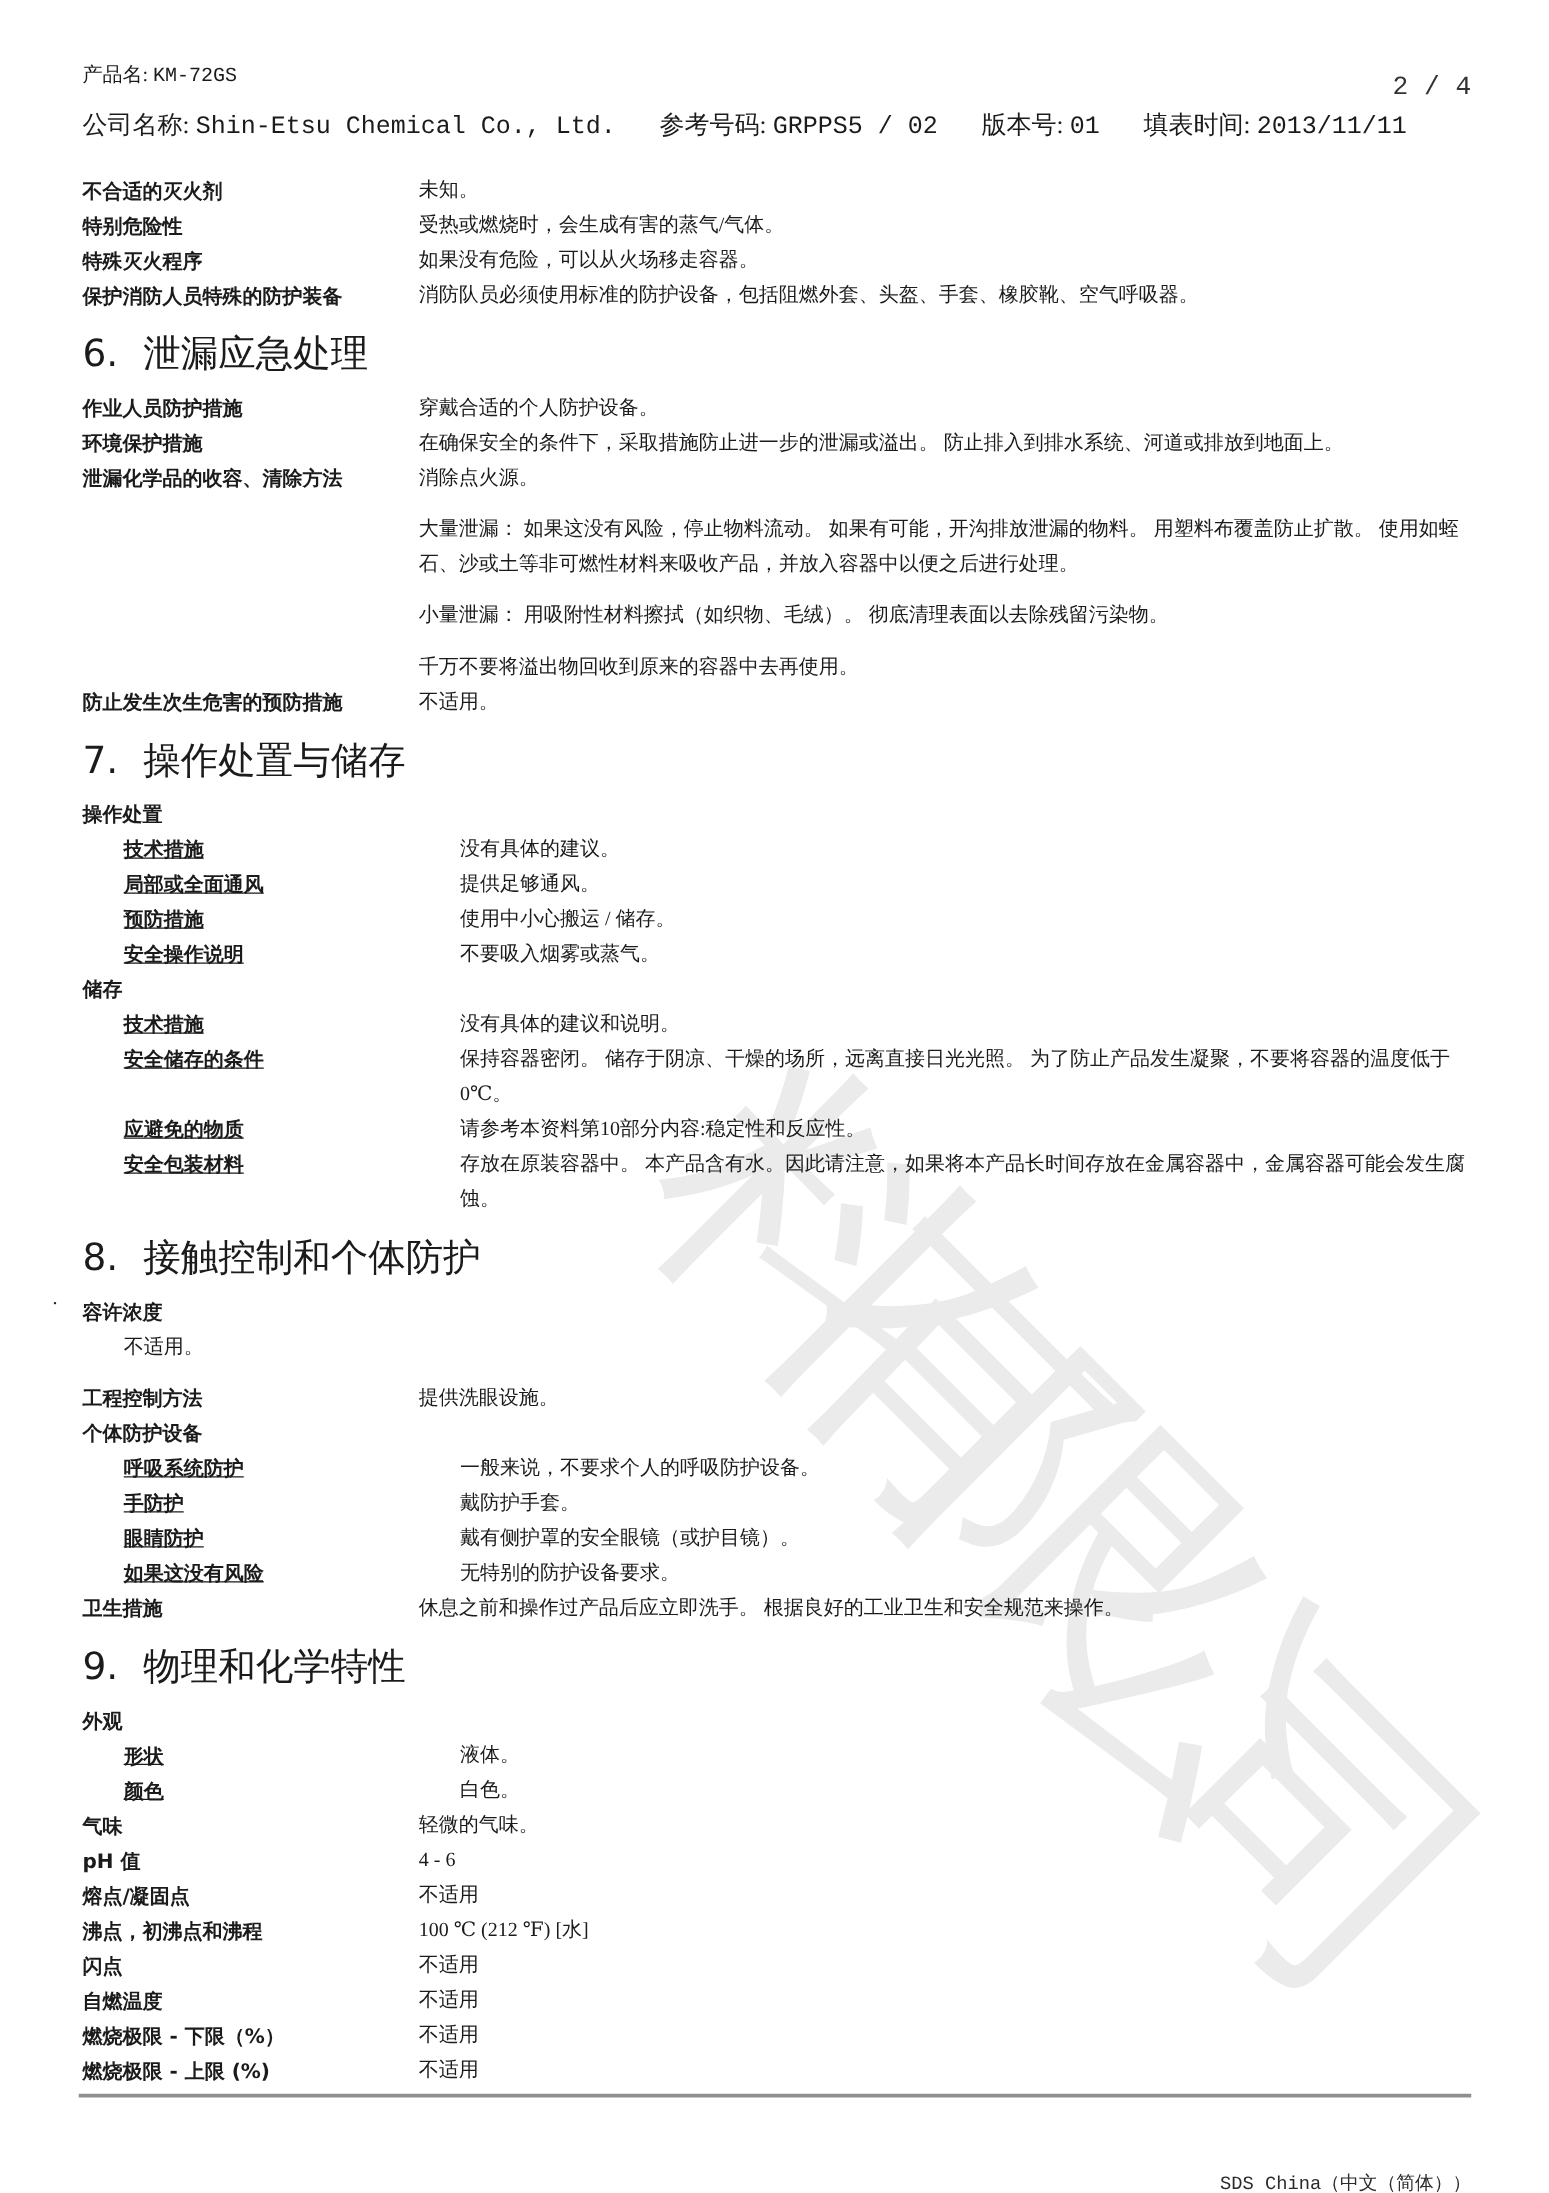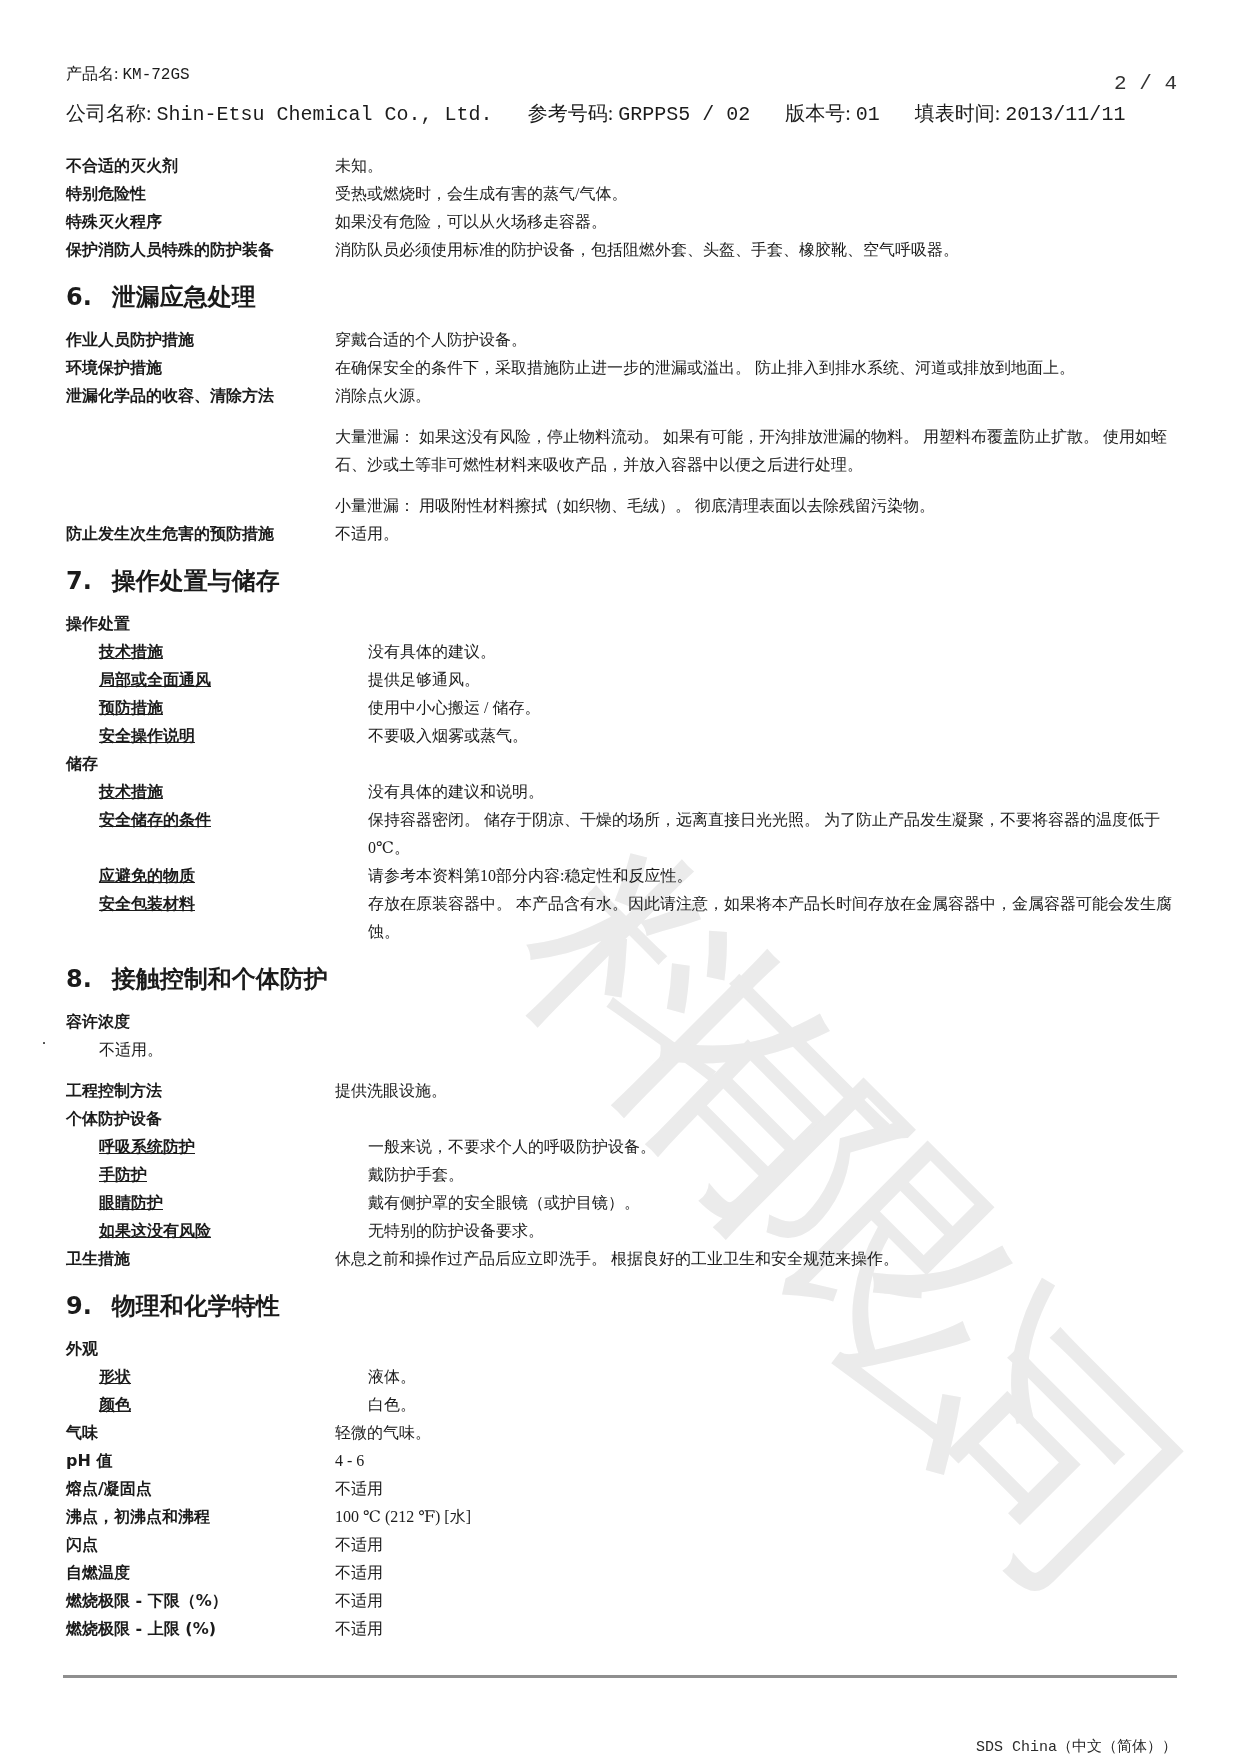--- a/index.html
+++ b/index.html
@@ -1,31 +1,31 @@
 <!DOCTYPE html>
 <html><head>
 <meta charset="utf-8">
 <style>
   html,body{margin:0;padding:0;background:#fff;}
   .page{
     position:relative;width:1239px;height:1754px;background:#ffffff;
     font-family:"Liberation Serif","DejaVu Serif",serif;color:#1b1b1b;
     overflow:hidden;
   }
-  .content{position:relative;z-index:1;padding:50px 62px 0 66px;margin-top:13px;}
+  .content{position:relative;z-index:1;padding:50px 62px 0 66px;}
   
   .hdr-line1{display:flex;justify-content:space-between;font-size:16px;line-height:22px;}
   .pageno{font-family:"Liberation Mono","DejaVu Sans Mono",monospace;font-size:21px;padding-top:10px;color:#333;}
   .hdr-line2{margin-top:7px;font-size:20px;line-height:22px;}
   .hdr-line2 .seg{margin-right:30px;}
   .mono{font-family:"Liberation Mono","DejaVu Sans Mono",monospace;}
   
   .sections{margin-top:26px;}
-  .sec-h{font-size:24px;line-height:34px;margin:16px 0 12px 0;
-    font-family:"DejaVu Sans","Liberation Sans",sans-serif;font-weight:700;}
+  .sec-h{font-size:30px;line-height:34px;margin:16px 0 12px 0;
+    font-family:"DejaVu Sans","Liberation Sans",sans-serif;font-weight:400;}
   .sec-h .num{margin-right:20px;}
   .row{display:flex;font-size:16px;line-height:28px;}
   .row.gap{margin-top:13px;}
   .lab{flex:0 0 269px;font-family:"DejaVu Sans","Liberation Sans",sans-serif;font-weight:700;}
   .lab.ind{padding-left:33px;text-decoration:underline;}
   .val{flex:1;}
   .val.vind{flex:1;padding-left:33px;}
   
   .stray{position:absolute;left:42px;top:1030px;font-size:16px;z-index:1;}
   
@@ -114,20 +114,24 @@
             <span class="val">消除点火源。</span>
           </div>
           <div class="row gap">
             <span class="lab"></span>
             <span class="val">大量泄漏： 如果这没有风险，停止物料流动。 如果有可能，开沟排放泄漏的物料。 用塑料布覆盖防止扩散。 使用如蛭石、沙或土等非可燃性材料来吸收产品，并放入容器中以便之后进行处理。</span>
           </div>
           <div class="row gap">
             <span class="lab"></span>
             <span class="val">小量泄漏： 用吸附性材料擦拭（如织物、毛绒）。 彻底清理表面以去除残留污染物。</span>
           </div>
+          <div class="row gap">
+            <span class="lab"></span>
+            <span class="val">千万不要将溢出物回收到原来的容器中去再使用。</span>
+          </div>
           <div class="row">
             <span class="lab">防止发生次生危害的预防措施</span>
             <span class="val">不适用。</span>
           </div>
         </section>
         <section>
           <div class="sec-h"><span class="num">7.</span><span>操作处置与储存</span></div>
           <div class="row">
             <span class="lab">操作处置</span>
           </div>

